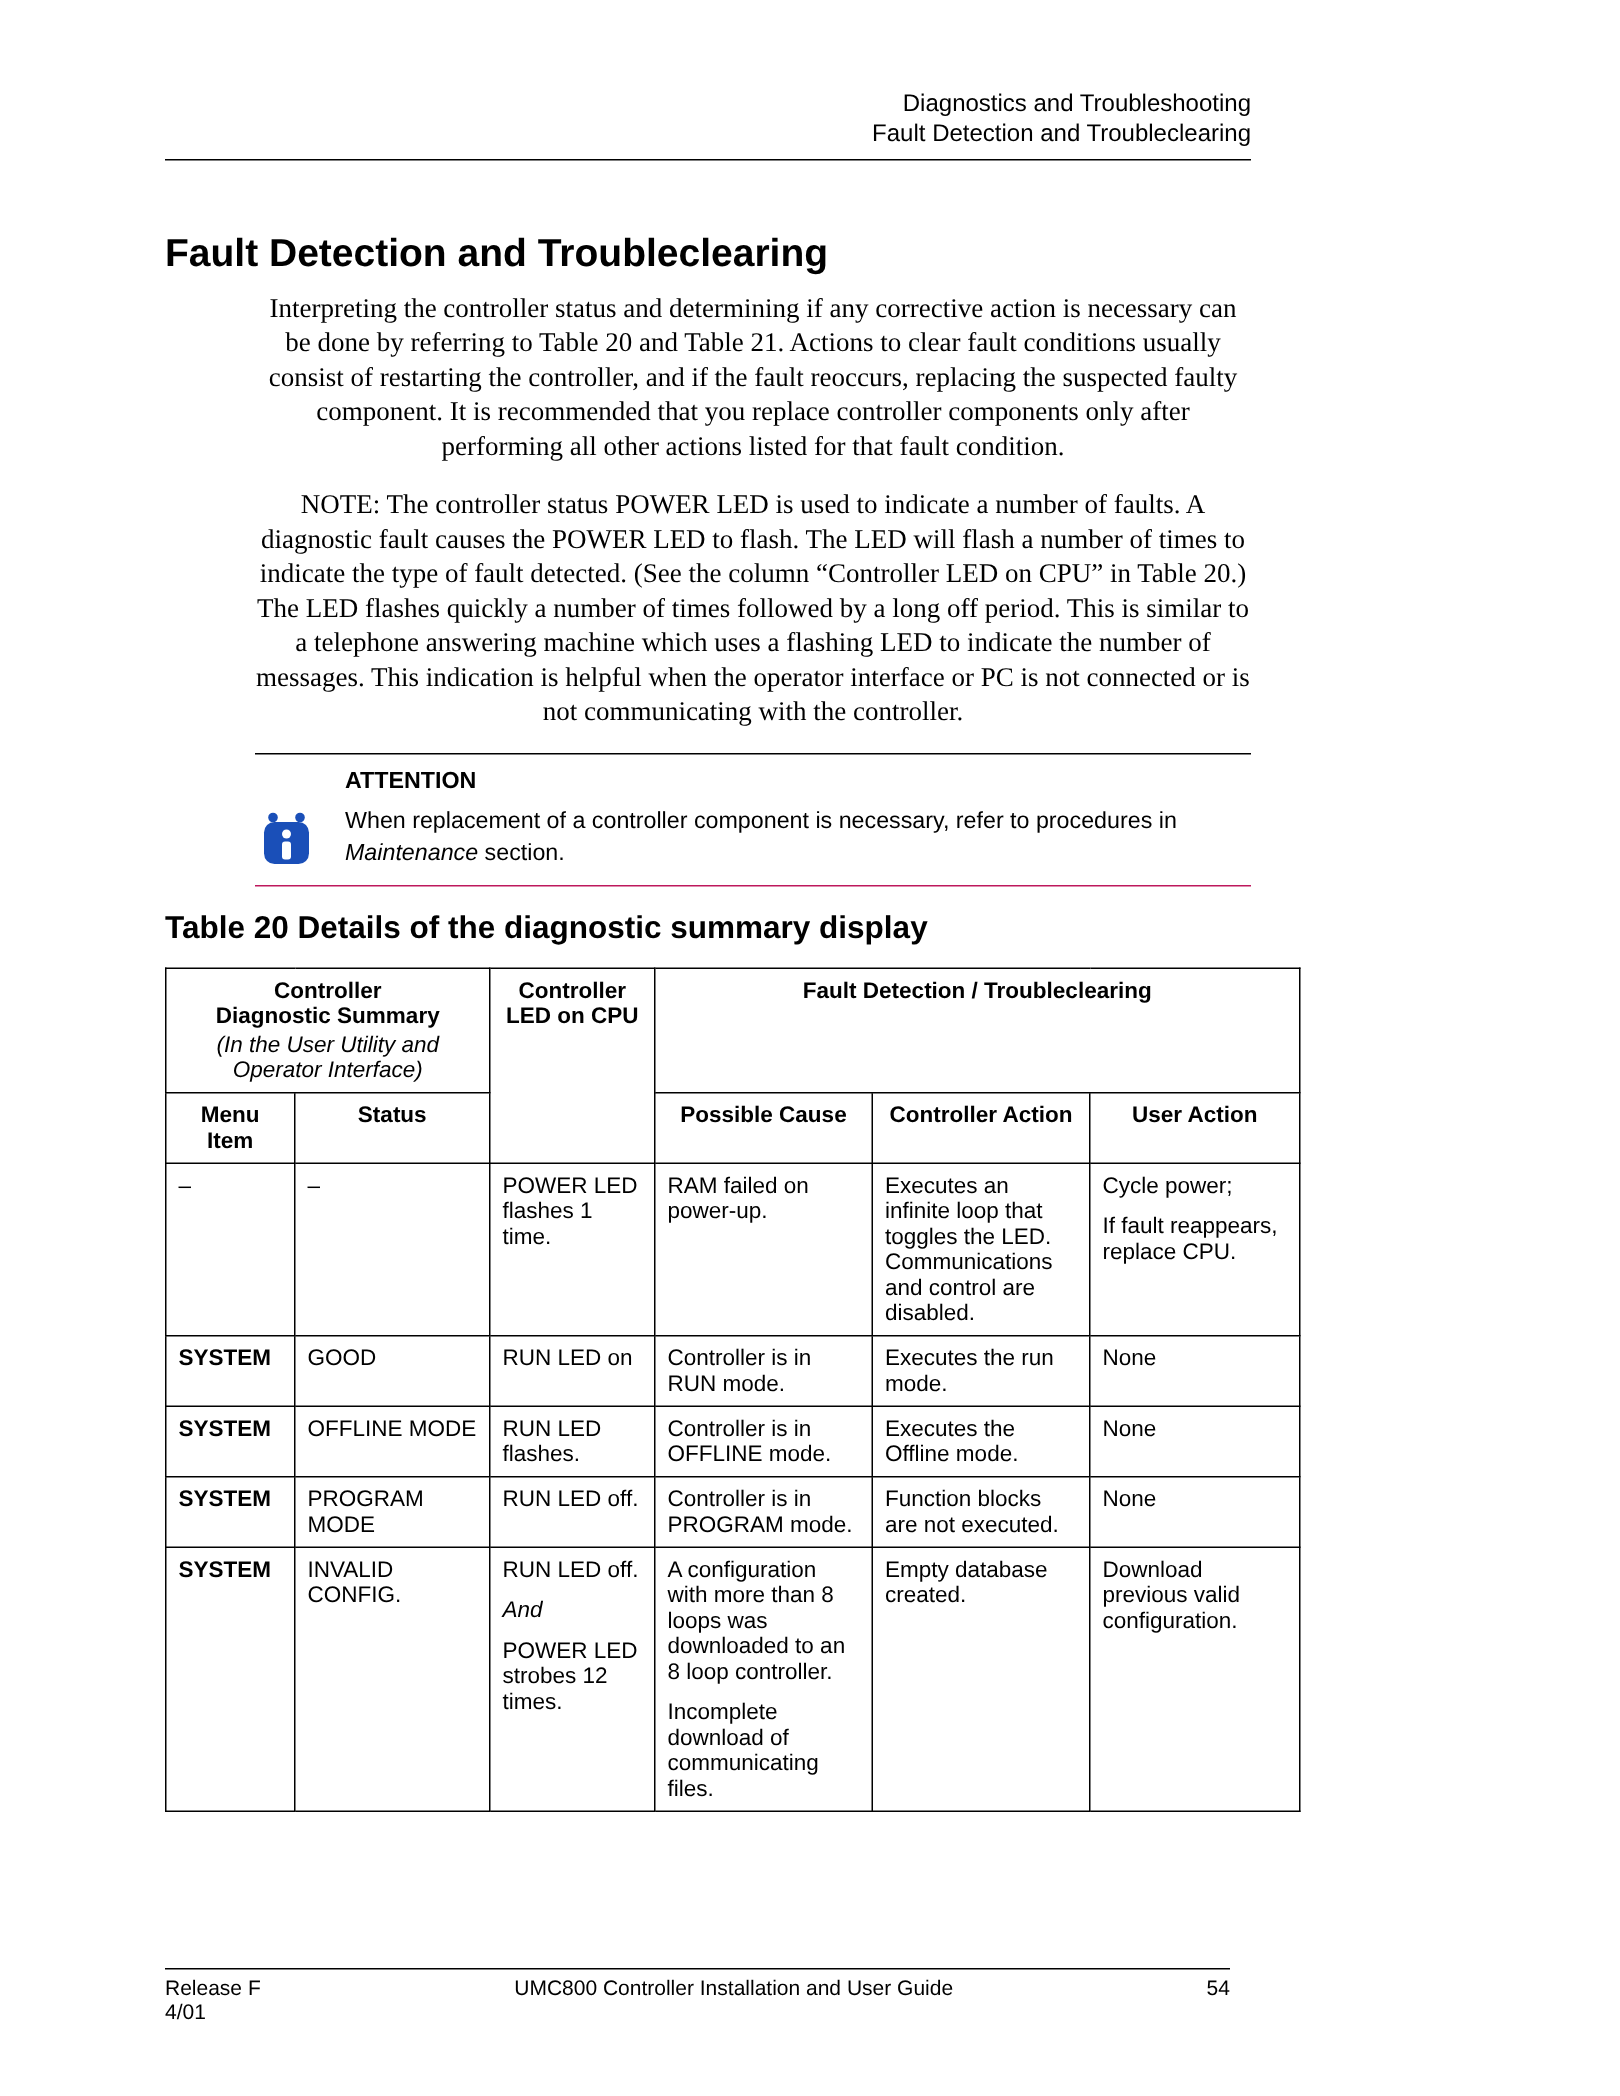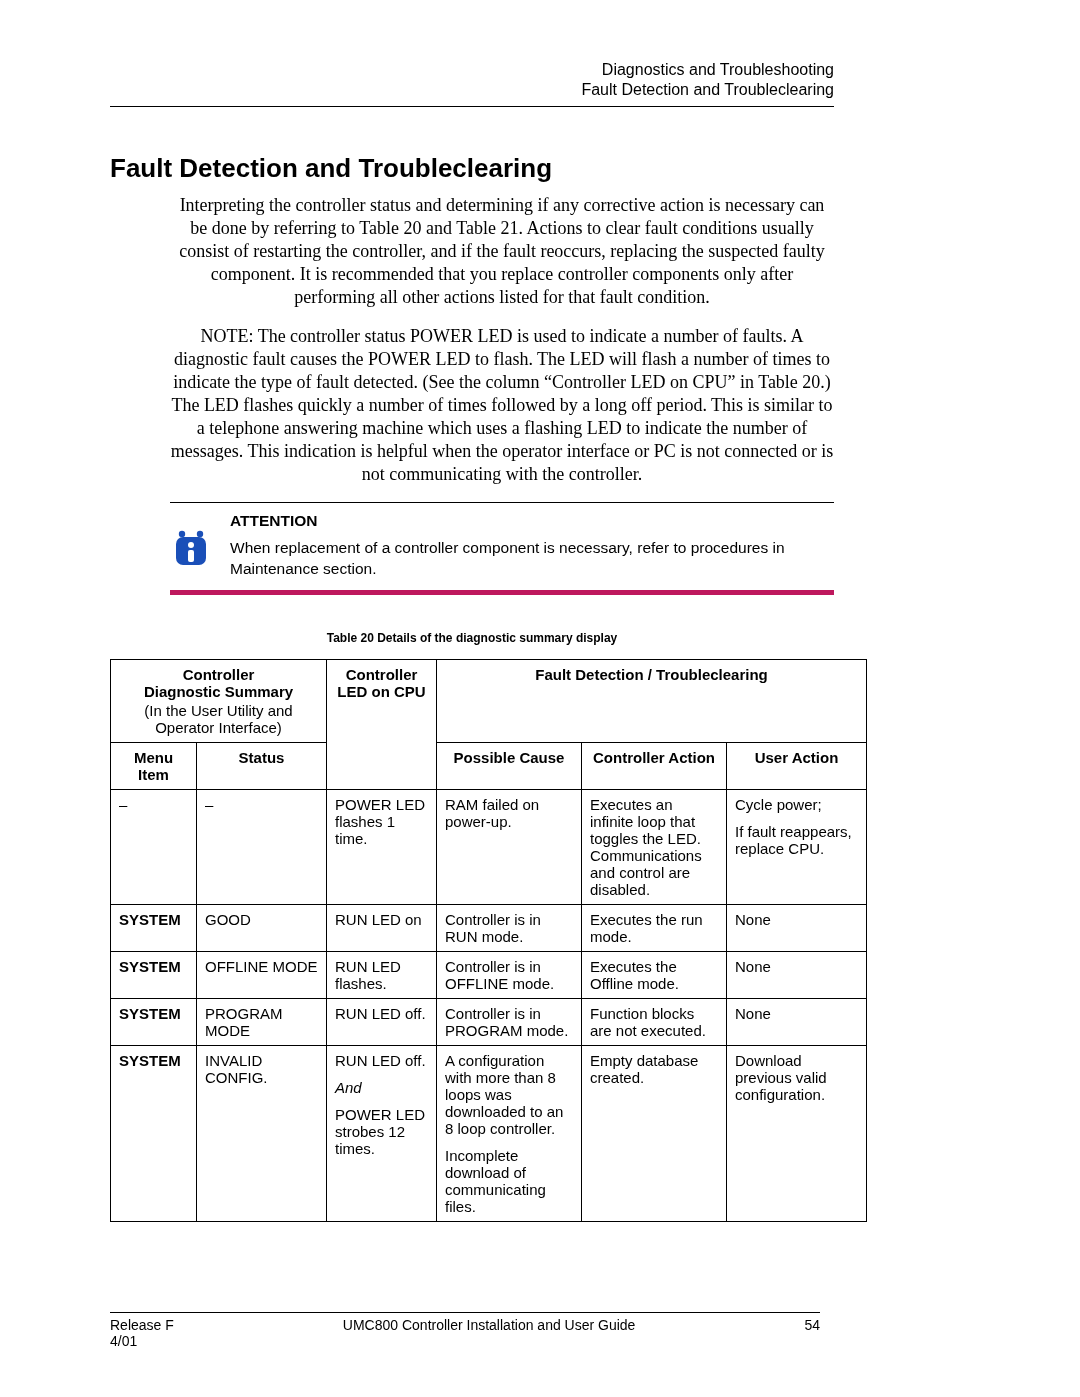--- a/index.html
+++ b/index.html
@@ -37,46 +37,45 @@
     font-family: "Times New Roman", Times, serif;
     font-size: 18px;
     line-height: 1.28;
     margin: 0 0 16px 0;
     padding-left: 60px;
     text-align: center;
   }
   .attention-block {
     margin-left: 60px;
     border-top: 1px solid #000;
-    border-bottom: 5px solid #be185d;
+    border-bottom: 1px solid #be185d;
     padding: 8px 0 10px 0;
     display: flex;
-    align-items: center;
+    align-items: flex-end;
     gap: 18px;
   }
   .attn-icon {
     width: 42px;
     height: 42px;
     flex-shrink: 0;
     margin-top: 4px;
   }
   .attn-text {
     font-size: 15.5px;
     line-height: 1.35;
   }
   .attn-label {
     font-weight: bold;
     margin-bottom: 6px;
   }
-  .attn-body .italic { }
+  .attn-body .italic { font-style: italic; }
   .table-caption {
-    text-align: center;
-    font-weight: bold;
-    font-size: 12px;
-    margin: 36px 0 14px 0;
+    font-weight: bold;
+    font-size: 21px;
+    margin: 16px 0 14px 0;
   }
   table.diag {
     border-collapse: collapse;
     width: 100%;
     font-size: 15px;
     table-layout: fixed;
   }
   table.diag th, table.diag td {
     border: 1px solid #000;
     padding: 6px 8px;
@@ -85,20 +84,21 @@
   }
   table.diag th {
     font-weight: bold;
     text-align: center;
     vertical-align: top;
   }
   table.diag th .subhead {
     font-weight: normal;
     display: block;
     margin-top: 2px;
+    font-style: italic;
   }
   .col-menu { width: 86px; }
   .col-status { width: 130px; }
   .col-led { width: 110px; }
   .col-cause { width: 145px; }
   .col-ctrl { width: 145px; }
   .col-user { width: 140px; }
   td.bold { font-weight: bold; }
   td .italic { font-style: italic; }
   td .blk { display:block; margin-top:10px; }

